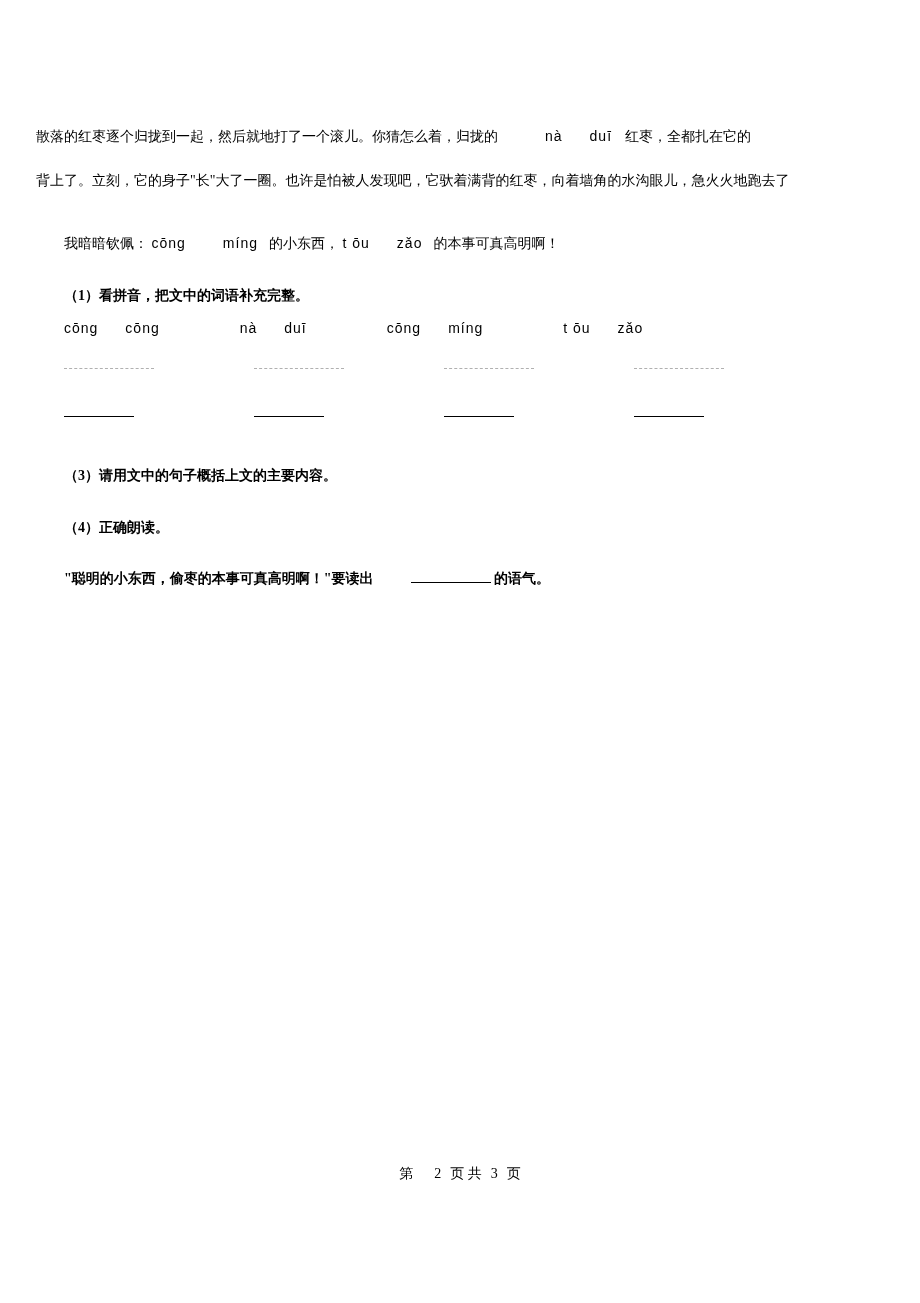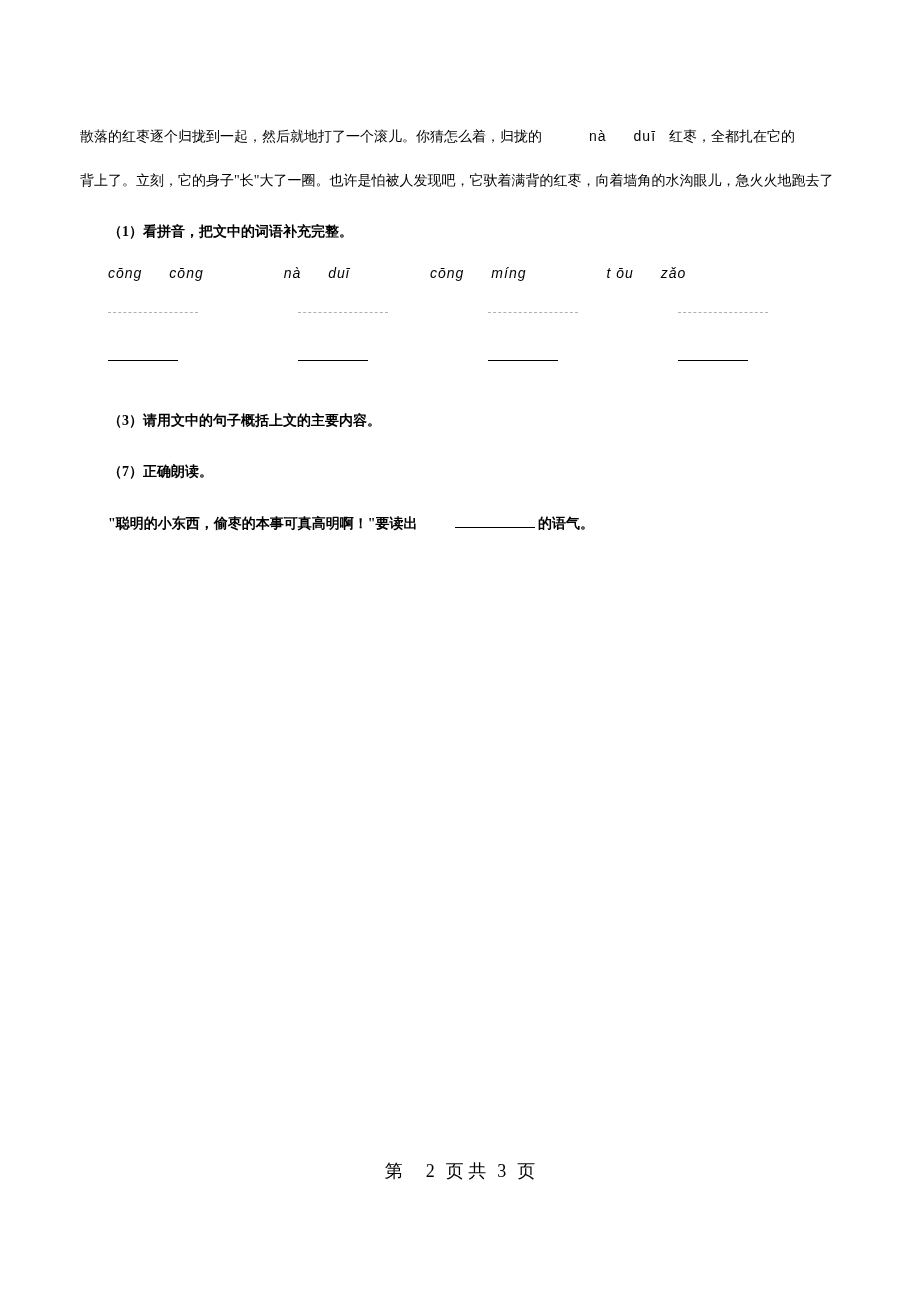--- a/index.html
+++ b/index.html
@@ -7,44 +7,43 @@
     padding: 0;
     width: 920px;
     height: 1303px;
     background: #ffffff;
     font-family: "SimSun", "宋体", serif;
     font-size: 14px;
     color: #000000;
     position: relative;
   }
   .page-content {
-    padding: 120px 80px 0 80px;
+    padding: 120px 80px 0 36px;
     line-height: 2.4;
   }
   .para {
     margin-bottom: 10px;
   }
   .indent {
     text-indent: 2em;
   }
   .pinyin {
     font-family: Arial, sans-serif;
     letter-spacing: 1px;
   }
   .q-row {
     margin-top: 18px;
     text-indent: 2em;
     font-weight: bold;
   }
   .pinyin-row {
     display: flex;
     flex-wrap: nowrap;
-    margin-top: 8px;
+    margin-top: 0;
     padding-left: 2em;
-    font-style: italic;
   }
   .pinyin-group {
     display: inline-block;
     margin-right: 80px;
     text-align: left;
   }
   .pinyin-group:last-child { margin-right: 0; }
   .pinyin-label {
     font-family: Arial, sans-serif;
     letter-spacing: 1px;
@@ -80,21 +79,21 @@
     min-width: 80px;
     height: 14px;
     vertical-align: baseline;
   }
   .sp { display:inline-block; }
   .footer {
     position: absolute;
     bottom: 120px;
     width: 100%;
     text-align: center;
-    font-size: 18px;
+    font-size: 14px;
   }
 </style>
 </head>
 <body>
 
 <div class="page-content">
 
   <div class="para">
     <span>散落的红枣逐个归拢到一起，然后就地打了一个滚儿。你猜怎么着，归拢的</span>
     <span class="sp" style="width:40px;"></span>
@@ -102,20 +101,33 @@
     <span class="sp" style="width:20px;"></span>
     <span class="pinyin">duī</span>
     <span class="sp" style="width:6px;"></span>
     <span>红枣，全都扎在它的</span>
   </div>
 
   <div class="para">
     <span>背上了。立刻，它的身子"长"大了一圈。也许是怕被人发现吧，它驮着满背的红枣，向着墙角的水沟眼儿，急火火地跑去了</span>
   </div>
 
+  <div class="para indent" style="margin-top:30px;">
+    <span>我暗暗钦佩：</span>
+    <span class="pinyin">cōng</span>
+    <span class="sp" style="width:30px;"></span>
+    <span class="pinyin">míng</span>
+    <span class="sp" style="width:4px;"></span>
+    <span>的小东西，</span>
+    <span class="pinyin">t ōu</span>
+    <span class="sp" style="width:20px;"></span>
+    <span class="pinyin">zǎo</span>
+    <span class="sp" style="width:4px;"></span>
+    <span>的本事可真高明啊！</span>
+  </div>
 
   <div class="q-row">
     <span>（1）看拼音，把文中的词语补充完整。</span>
   </div>
 
   <div class="pinyin-row">
     <div class="pinyin-group">
       <span class="pinyin-label">cōng</span>
       <span class="sp" style="width:20px;"></span>
       <span class="pinyin-label">cōng</span>
@@ -154,21 +166,21 @@
       <span class="dotted-top"></span><br>
       <span class="blank-line"></span>
     </div>
   </div>
 
   <div class="q-row" style="margin-top:30px;">
     <span>（3）请用文中的句子概括上文的主要内容。</span>
   </div>
 
   <div class="q-row">
-    <span>（7）正确朗读。</span>
+    <span>（4）正确朗读。</span>
   </div>
 
   <div class="q-row">
     <span>"聪明的小东西，偷枣的本事可真高明啊！"要读出</span>
     <span class="sp" style="width:30px;"></span>
     <span class="inline-blank"></span>
     <span>的语气。</span>
   </div>
 
 </div>

